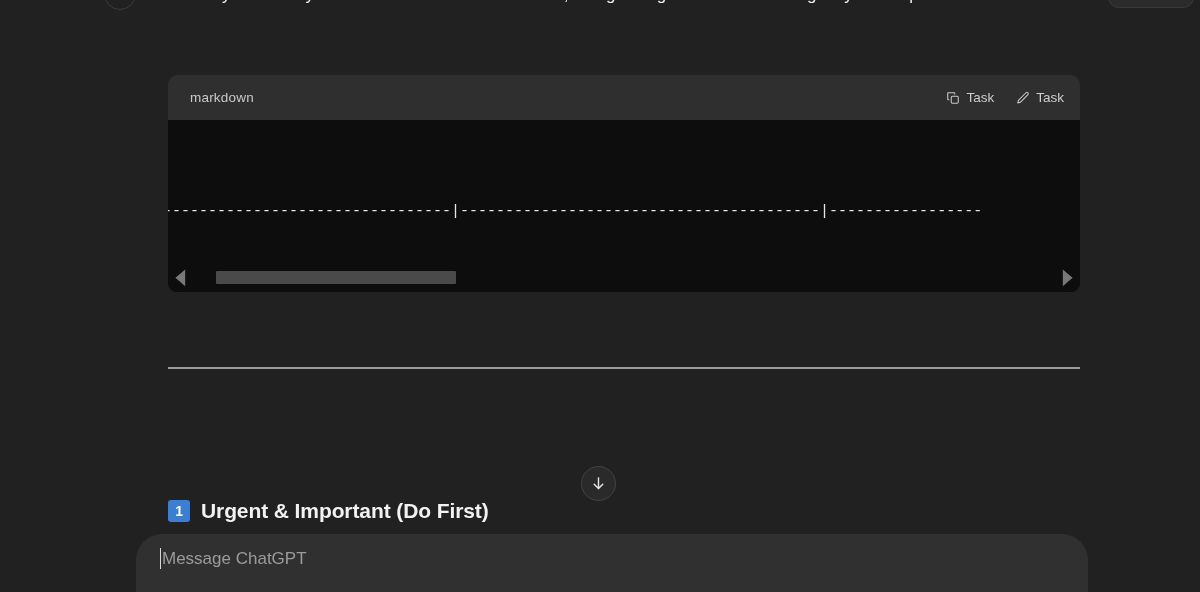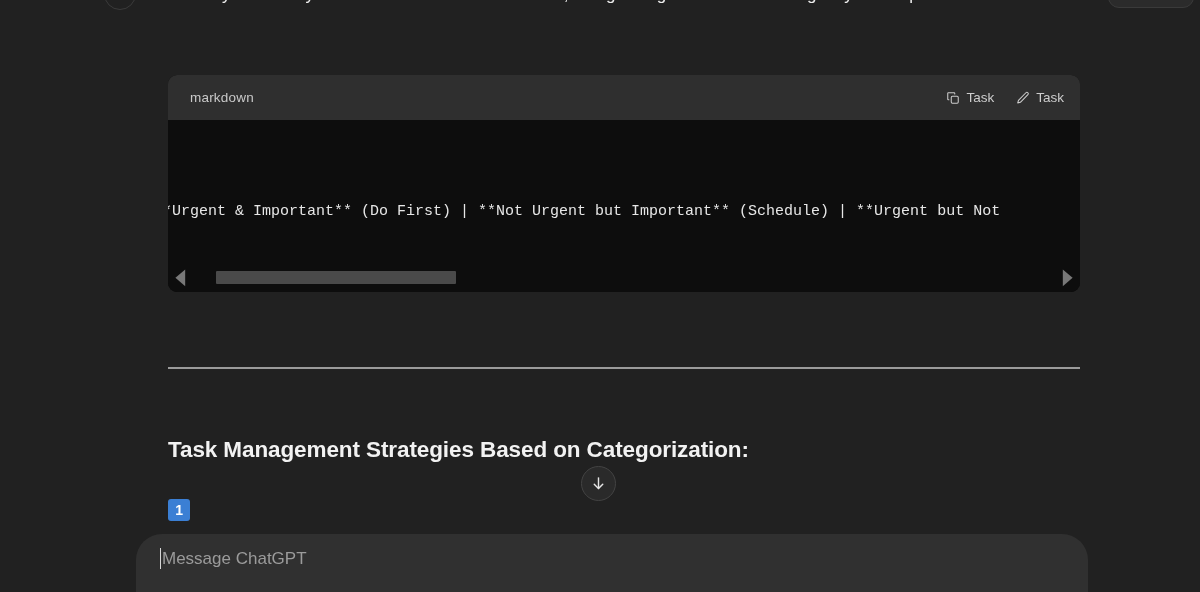--- a/index.html
+++ b/index.html
@@ -291,21 +291,20 @@
           <svg viewBox="0 0 24 24" fill="none" stroke="#cdcdcd" stroke-width="1.8" stroke-linecap="round" stroke-linejoin="round">
             <path d="M17 3a2.4 2.4 0 0 1 3.4 3.4L7.5 19.3 3 20.5l1.2-4.5z"></path>
           </svg>
         </span>
         <span>Task</span>
       </span>
     </div>
 
     <div class="code-body">
       <div class="code-scroller">
-        <span class="code-line">*Urgent &amp; Important** (Do First) | **Not Urgent but Important** (Schedule) | **Urgent but Not</span>
         <span class="code-line">--------------------------------|----------------------------------------|-----------------</span>
         
         
       </div>
 
       <div class="code-scrollbar">
         <span class="sb-arrow">
           <svg viewBox="0 0 10 14" fill="#787878">
               <polygon points="8,1 8,13 1,7"></polygon>
             </svg>
@@ -317,24 +316,24 @@
           <svg viewBox="0 0 10 14" fill="#787878">
               <polygon points="2,1 2,13 9,7"></polygon>
             </svg>
         </span>
       </div>
     </div>
   </div>
 
   <hr class="section-divider">
 
-  <h2 class="section-heading">Task Management Strategies Based on Categorization:</h2>
 
   <h3 class="sub-heading">
     <span class="num-badge">1</span>
+    <span>Urgent &amp; Important (Do First)</span>
   </h3>
 
   <div class="scroll-bottom-btn">
     <span>
       <svg viewBox="0 0 24 24" fill="none" stroke="#e6e6e6" stroke-width="2" stroke-linecap="round" stroke-linejoin="round">
         <line x1="12" y1="4" x2="12" y2="19"></line>
         <polyline points="6,13 12,19 18,13"></polyline>
       </svg>
     </span>
   </div>

